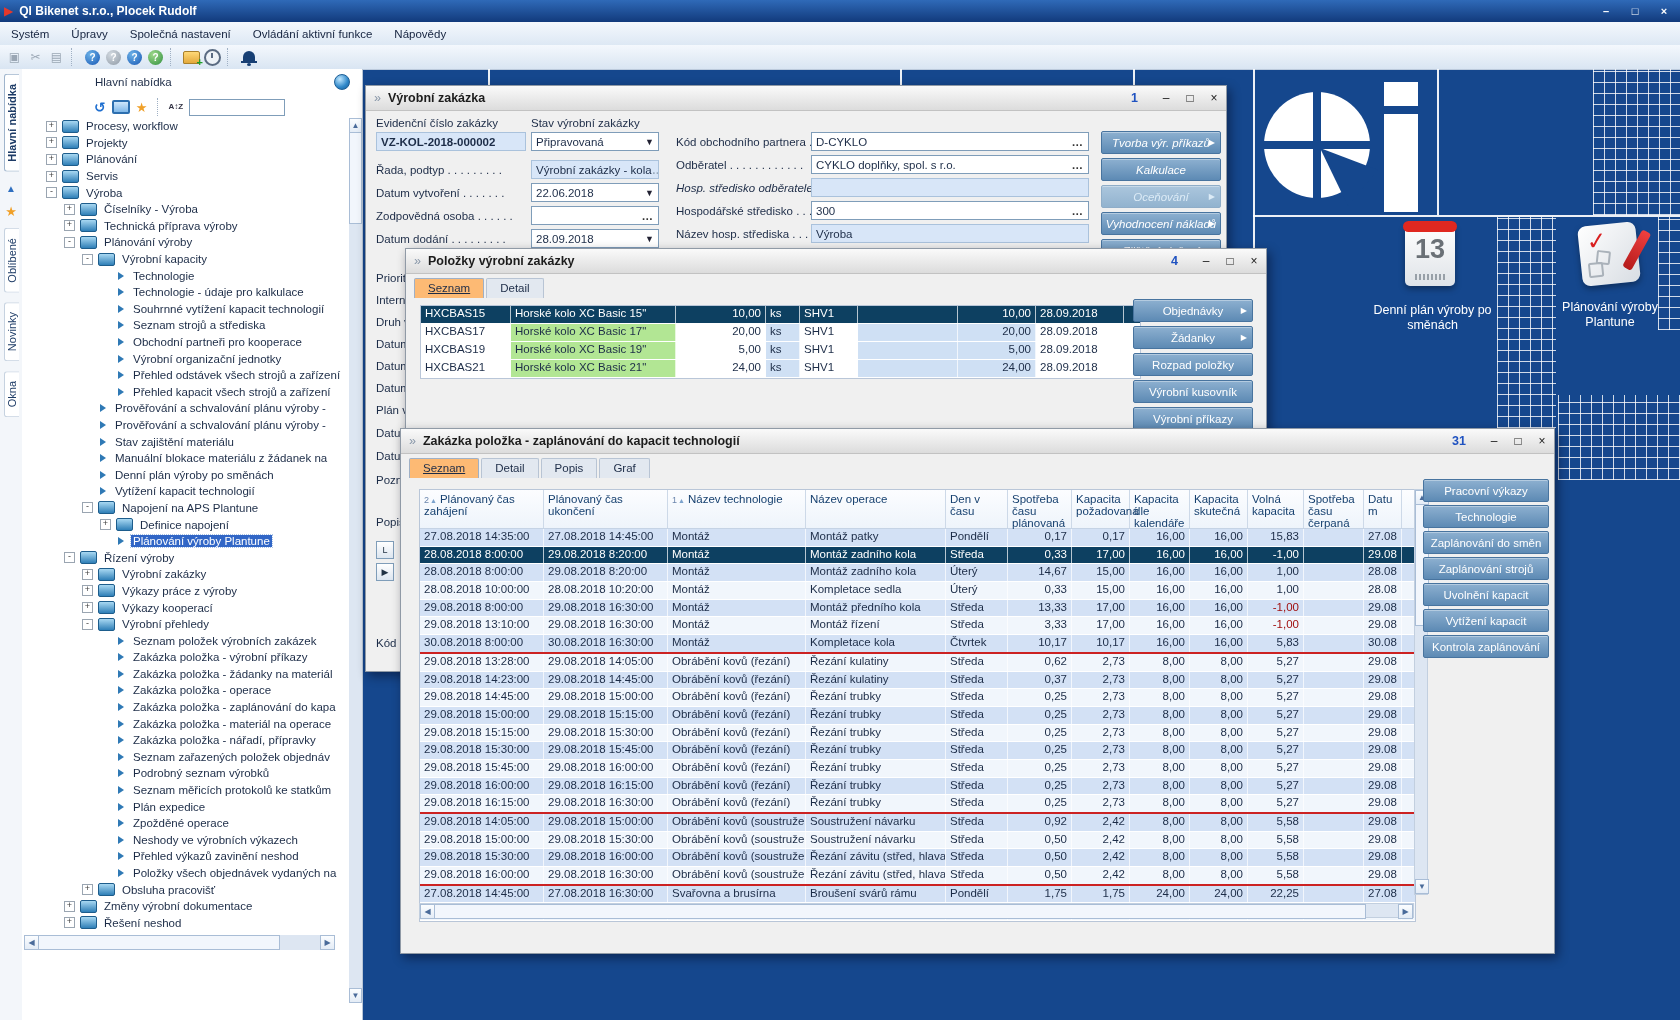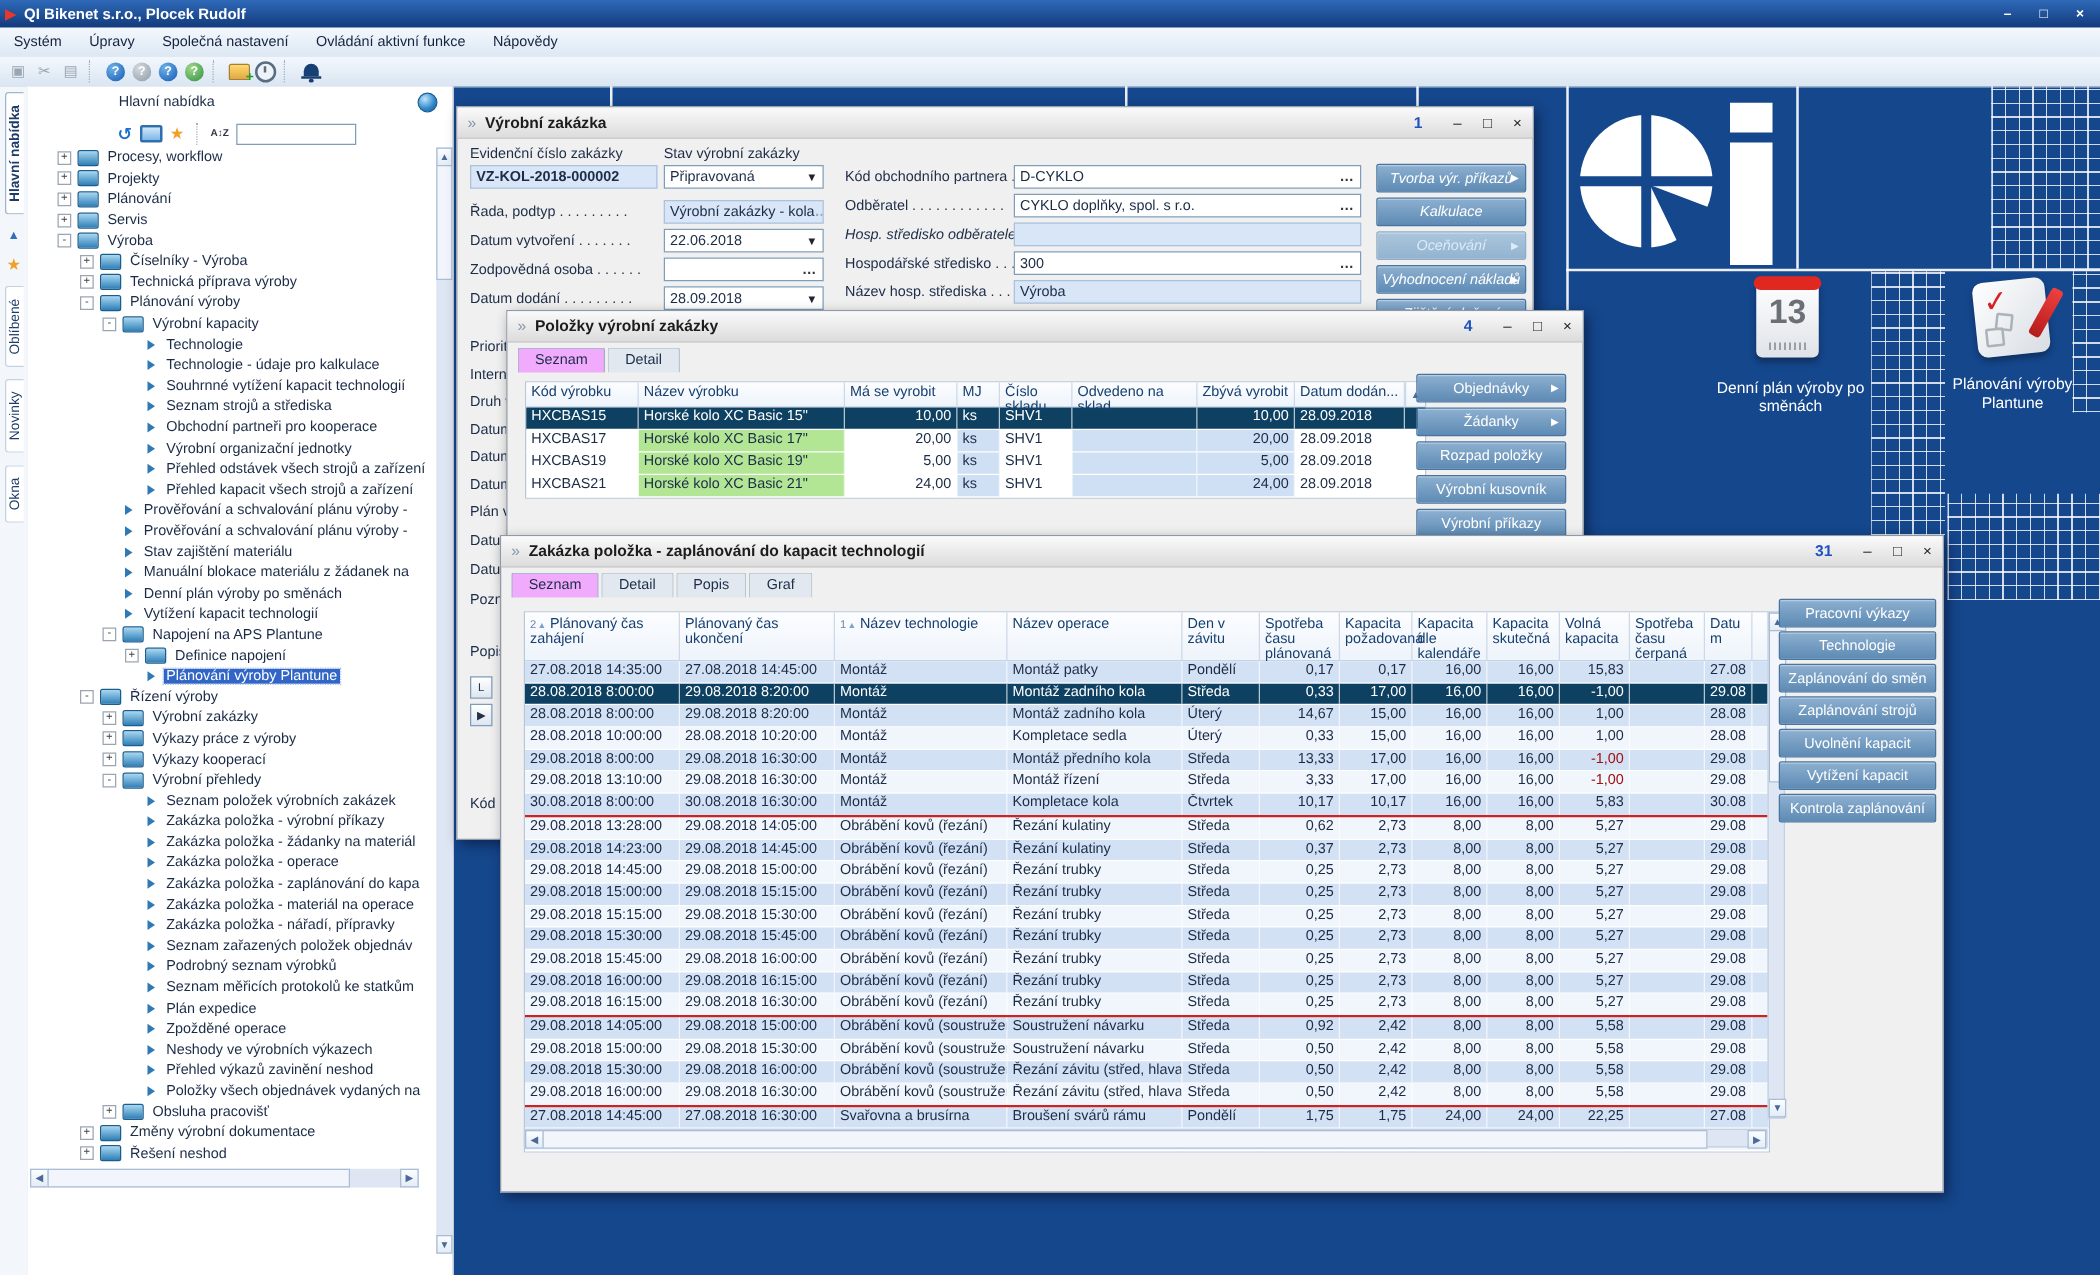--- a/index.html
+++ b/index.html
@@ -102,21 +102,21 @@
   .win{position:absolute;background:#f0f0f0;border:1px solid #909aa6;box-shadow:3px 4px 10px rgba(0,0,20,.45);}
   .wtitle{height:24px;background:linear-gradient(#fafafa,#dcdcdc);border-bottom:1px solid #c2c2c2;display:flex;
     align-items:center;font-weight:bold;font-size:12.5px;color:#1c1c1c;}
   .wtitle .wico{color:#8796a8;margin:0 7px 0 8px;font-weight:normal;}
   .wtitle .spacer{flex:1}
   .wnum{color:#1f52c0;font-weight:bold;margin-right:16px;}
   .wc{width:24px;text-align:center;color:#222;font-weight:normal;font-size:12px;}
   .tabs{position:absolute;display:flex;}
   .tab{padding:3px 13px 4px;border:1px solid #b8c4d4;border-bottom:none;background:#e2e8f0;margin-right:2px;
     border-radius:2px 2px 0 0;color:#1d2c47;}
-  .tab.act{background:#f0abfc;position:relative;top:0px;border-color:#9fb0c6;}
+  .tab.act{background:#fdba74;position:relative;top:0px;border-color:#9fb0c6;text-decoration:underline;}
   .flabel{position:absolute;color:#1d2c47;white-space:nowrap;}
   .fbox{position:absolute;height:17px;border:1px solid #7f9db9;background:#fff;display:flex;align-items:center;
     padding:0 4px;white-space:nowrap;overflow:hidden;text-align:right;}
   .fbox.ro{background:#d8e6f8;border-color:#aac2dc;}
   .fbox.bold{font-weight:bold;}
   .fbox .dd{margin-left:auto;color:#223;font-size:9px;}
   .fbox .dots{margin-left:auto;color:#333;font-weight:bold;letter-spacing:1px;}
   .btn{position:absolute;width:118px;height:21px;background:linear-gradient(#8db0d0,#5d8ab4);border:1px solid #48749f;
     border-radius:2px;color:#fff;display:flex;align-items:center;justify-content:center;
     box-shadow:inset 0 1px 0 rgba(255,255,255,.35);white-space:nowrap;}
@@ -722,31 +722,20 @@
       <span class="wc">–</span>
       <span class="wc">□</span>
       <span class="wc">×</span>
     </div>
     <div class="tabs" style="left:8px;top:29px;">
 
     <span class="tab act">Seznam</span>
         <span class="tab">Detail</span>
       </div>
     <div class="gtable">
-      <div class="ghead">
-        <span class="c c0">Kód výrobku</span>
-        <span class="c c1">Název výrobku</span>
-        <span class="c c2">Má se vyrobit</span>
-        <span class="c c3">MJ</span>
-        <span class="c c4">Číslo skladu</span>
-        <span class="c c5">Odvedeno na sklad</span>
-        <span class="c c6">Zbývá vyrobit</span>
-        <span class="c c7">Datum dodán...</span>
-        <span class="upbox">▲</span>
-      </div>
       <div>
 
       <div class="trow sel">
           <span class="c c0">HXCBAS15</span>
           <span class="c c1">Horské kolo XC Basic 15"</span>
           <span class="c c2 num-r">10,00</span>
           <span class="c c3">ks</span>
           <span class="c c4">SHV1</span>
           <span class="c c5"></span>
           <span class="c c6 num-r">10,00</span>
@@ -822,21 +811,21 @@
         <span class="tab">Detail</span>
         <span class="tab">Popis</span>
         <span class="tab">Graf</span>
       </div>
     <div class="gtable">
       <div class="ghead">
         <span class="c c0"><span class="sbadge">2</span><span class="sarr">▲</span><span>Plánovaný čas zahájení</span></span>
         <span class="c c1">Plánovaný čas ukončení</span>
         <span class="c c2"><span class="sbadge">1</span><span class="sarr">▲</span><span>Název technologie</span></span>
         <span class="c c3">Název operace</span>
-        <span class="c c4">Den v závitu</span>
+        <span class="c c4">Den v času</span>
         <span class="c c5">Spotřeba času plánovaná</span>
         <span class="c c6">Kapacita požadovaná</span>
         <span class="c c7">Kapacita dle kalendáře</span>
         <span class="c c8">Kapacita skutečná</span>
         <span class="c c9">Volná kapacita</span>
         <span class="c c10">Spotřeba času čerpaná</span>
         <span class="c c11">Datum</span>
       </div>
       <div>
 

